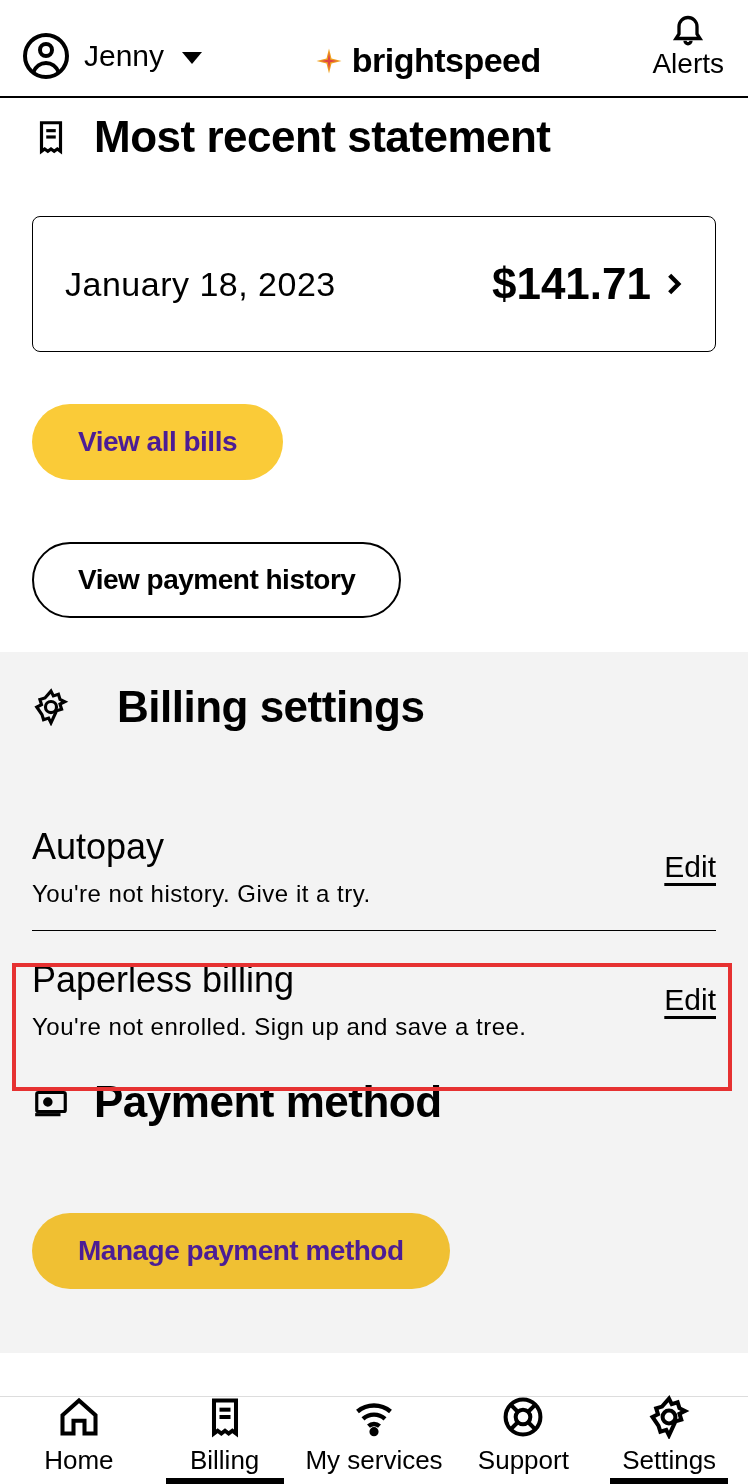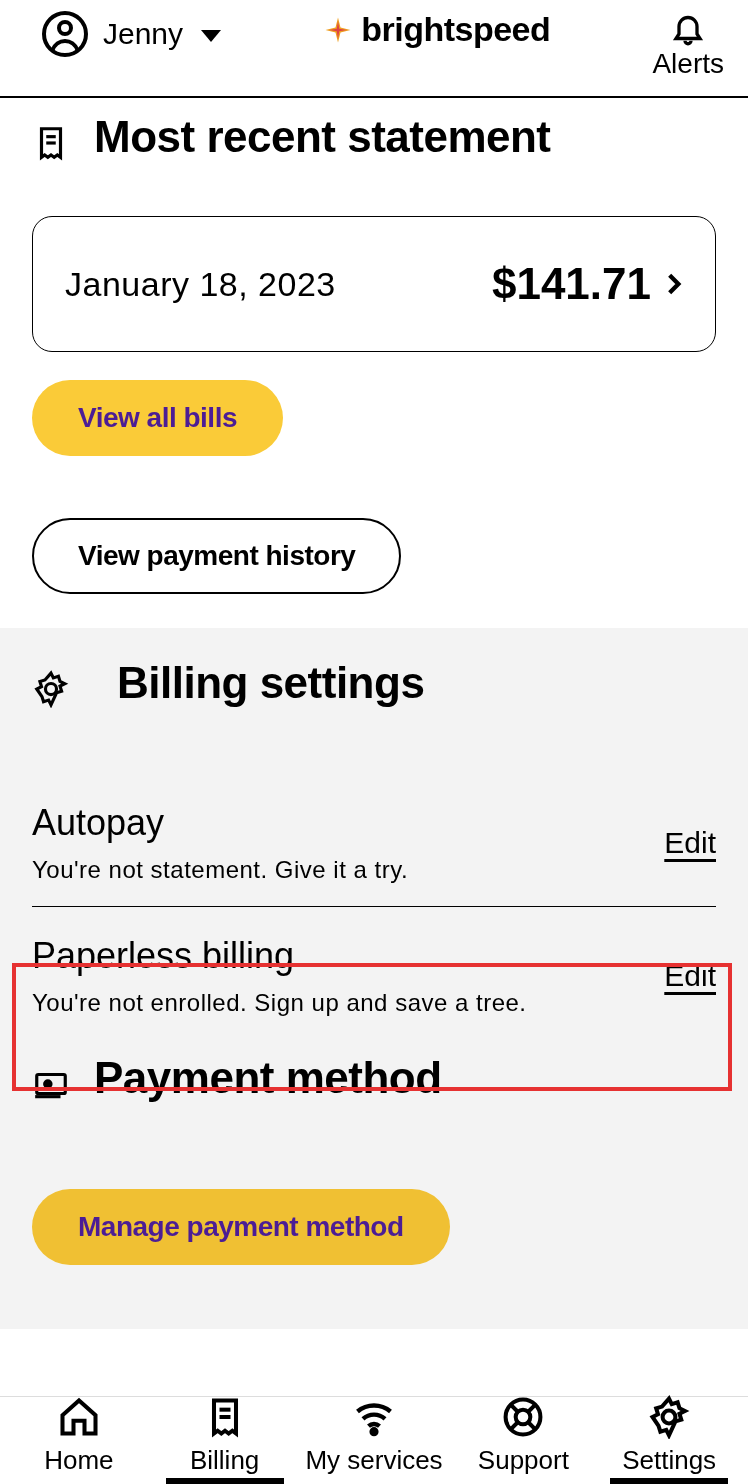--- a/index.html
+++ b/index.html
@@ -9,23 +9,23 @@
     height: 1484px;
     background: #fff;
     color: #000;
     position: relative;
     overflow: hidden;
   }
 
   
   .header {
     display: flex;
-    align-items: flex-start;
+    align-items: flex-end;
     justify-content: space-between;
-    padding: 10px 24px 16px 41px;
+    padding: 10px 24px 16px 22px;
     border-bottom: 2px solid #000;
   }
   .header-left {
     display: flex;
     align-items: center;
     gap: 14px;
   }
   .avatar-icon {
     width: 48px; height: 48px;
   }
@@ -59,40 +59,40 @@
   }
   .alerts-label {
     font-size: 28px;
   }
   .bell-icon { width: 36px; height: 36px; }
 
   
   .section-statement { padding: 14px 32px 34px 32px; }
   .section-title-row {
     display: flex;
-    align-items: flex-end;
+    align-items: center;
     gap: 24px;
     margin-bottom: 54px;
   }
   .section-title-row.tight { margin-bottom: 4px; gap: 47px; }
   .section-title {
     font-size: 44px;
     font-weight: 800;
     letter-spacing: -0.5px;
   }
   .title-icon { width: 38px; height: 38px; flex-shrink: 0; }
 
   .statement-card {
     border: 1.5px solid #000;
-    border-radius: 20px;
+    border-radius: 8px;
     display: flex;
     align-items: center;
     justify-content: space-between;
     padding: 42px 28px 42px 32px;
-    margin-bottom: 28px;
+    margin-bottom: 52px;
   }
   .statement-date {
     font-size: 34px;
     font-weight: 500;
     letter-spacing: 0.5px;
   }
   .statement-amount-wrap {
     display: flex;
     align-items: center;
     gap: 10px;
@@ -269,21 +269,21 @@
       <circle cx="12" cy="12" r="3.5"></circle>
       <path d="M12 2l1.5 3 3.2-1 1 3.2 3 1.5-3 1.5 1 3.2-3.2 1L12 22l-1.5-3-3.2 1-1-3.2L3 12l3-1.5-1-3.2 3.2-1z"></path>
     </svg>
     <h2 class="section-title">Billing settings</h2>
   </div>
 
   <div class="settings-list">
     <div class="settings-item bordered">
       <div class="settings-left">
         <div class="settings-title">Autopay</div>
-        <div class="settings-desc">You're not statement. Give it a try.</div>
+        <div class="settings-desc">You're not history. Give it a try.</div>
       </div>
       <span class="edit-link">Edit</span>
     </div>
 
     <div class="settings-item">
       <div class="settings-left">
         <div class="settings-title">Paperless billing</div>
         <div class="settings-desc">You're not enrolled. Sign up and save a tree.</div>
       </div>
       <span class="edit-link">Edit</span>

